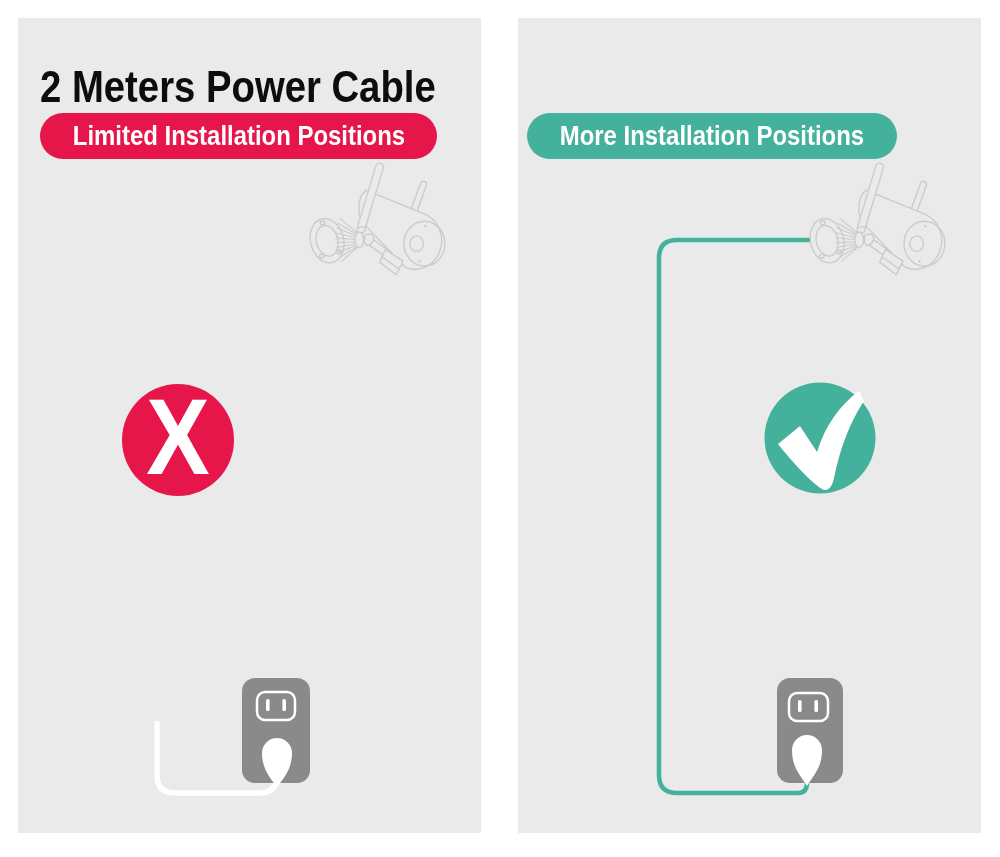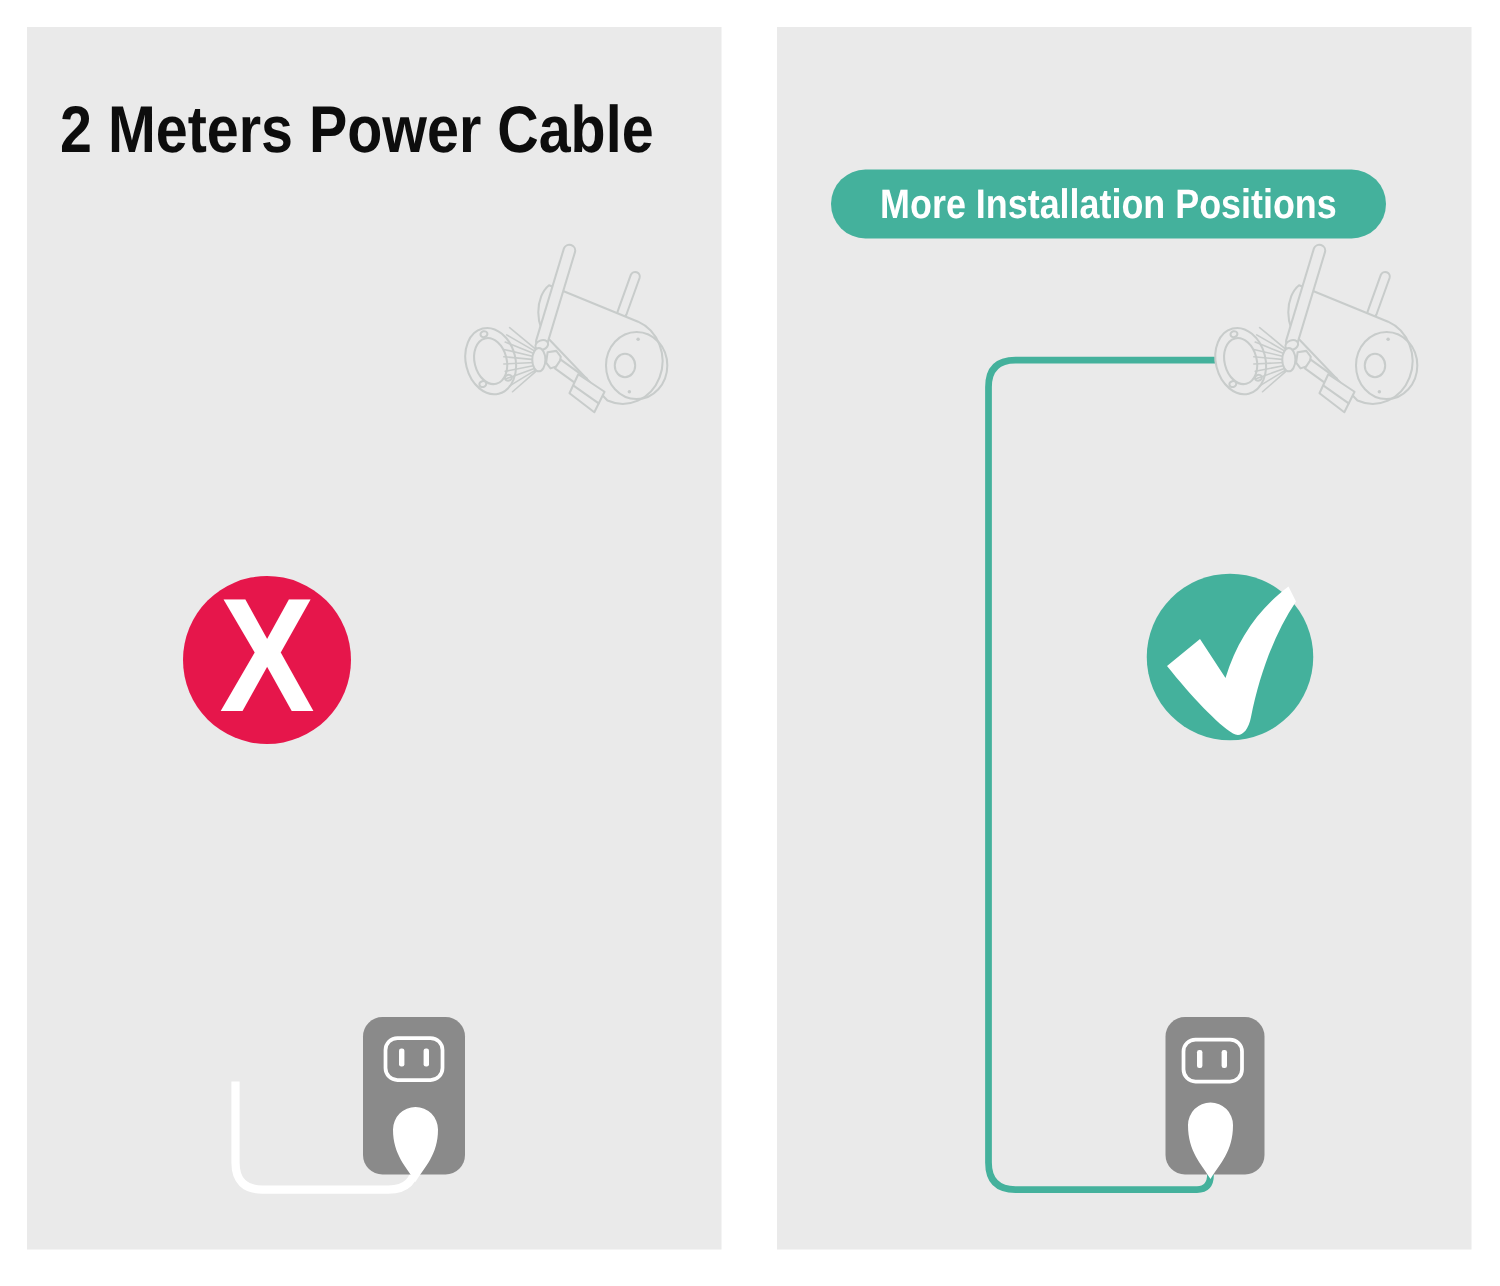--- a/index.html
+++ b/index.html
@@ -21,21 +21,21 @@
     color:var(--title_color);white-space:nowrap;line-height:1;
   }
   .cond{display:inline-block;transform:scaleX(.87);transform-origin:0 50%;white-space:nowrap;}
   .badge{
     position:absolute;top:95px;height:46px;border-radius:23px;
     display:flex;align-items:center;justify-content:center;
     color:#fff;font-size:27.5px;font-weight:bold;
   }
   .badge .cond{transform-origin:50% 50%;}
   .panel-left .badge{left:22px;width:397px;background:var(--red);}
-  .panel-right .badge{left:36px;width:370px;background:var(--teal);}
+  .panel-right .badge{left:9px;width:370px;background:var(--teal);}
   .scene{position:absolute;left:0;top:0;width:463px;height:815px;}
   .camera-art{position:absolute;left:270px;top:140px;width:195px;height:146px;}
   .status-circle{
     position:absolute;width:112px;height:112px;border-radius:50%;
     display:flex;align-items:center;justify-content:center;
   }
   .x-circle{left:104px;top:366px;background:var(--red);}
   .x-glyph{
     color:#fff;font-weight:bold;font-size:108px;line-height:1;
     transform:scaleX(.88);margin-top:-6px;
@@ -44,20 +44,23 @@
   svg{display:block;}
 </style>
 </head>
 <body>
 
 <div class="canvas">
 
   <section class="panel panel-left">
     <div class="title">
       <span class="cond">2 Meters Power Cable</span>
+    </div>
+    <div class="badge">
+      <span class="cond">Limited Installation Positions</span>
     </div>
 
     <svg class="scene" viewBox="0 0 463 815">
       <path d="M 259 748 L 259 757 Q 259 775 241 775 L 157 775 Q 139 775 139 757 L 139 703" fill="none" style="stroke:var(--cable_left)" stroke-width="5.5"></path>
       <g>
         <rect x="224" y="660" width="68" height="105" rx="13" style="fill:var(--outlet_gray)"></rect>
         <rect x="239" y="674" width="38" height="28" rx="8" fill="none" stroke="#ffffff" stroke-width="2.5"></rect>
         <rect x="248" y="681" width="3.6" height="12" rx="1.5" fill="#ffffff"></rect>
         <rect x="264.4" y="681" width="3.6" height="12" rx="1.5" fill="#ffffff"></rect>
         <path d="M259 770 C253 760 244 752 244 735 A15 15 0 1 1 274 735 C274 752 265 760 259 770 Z" fill="#ffffff"></path>

